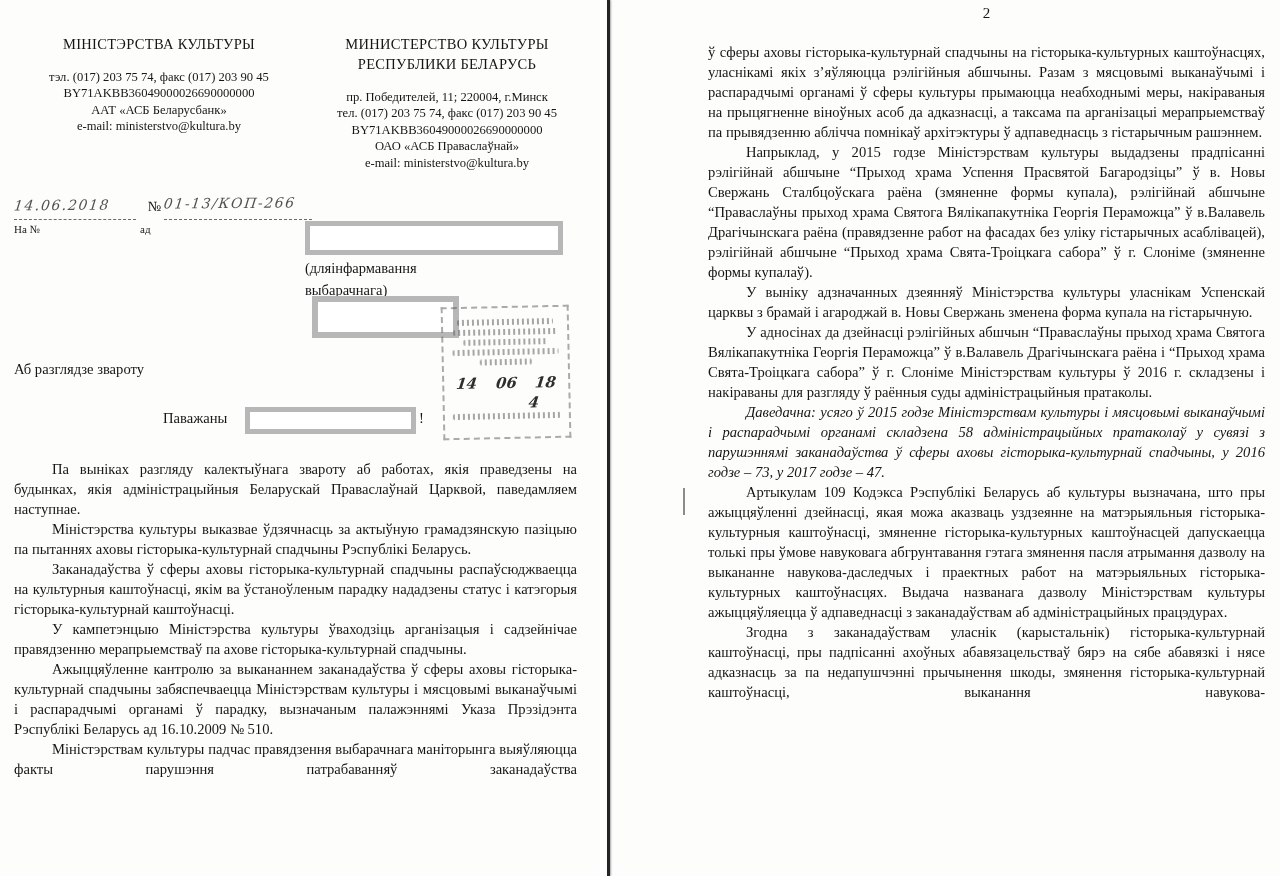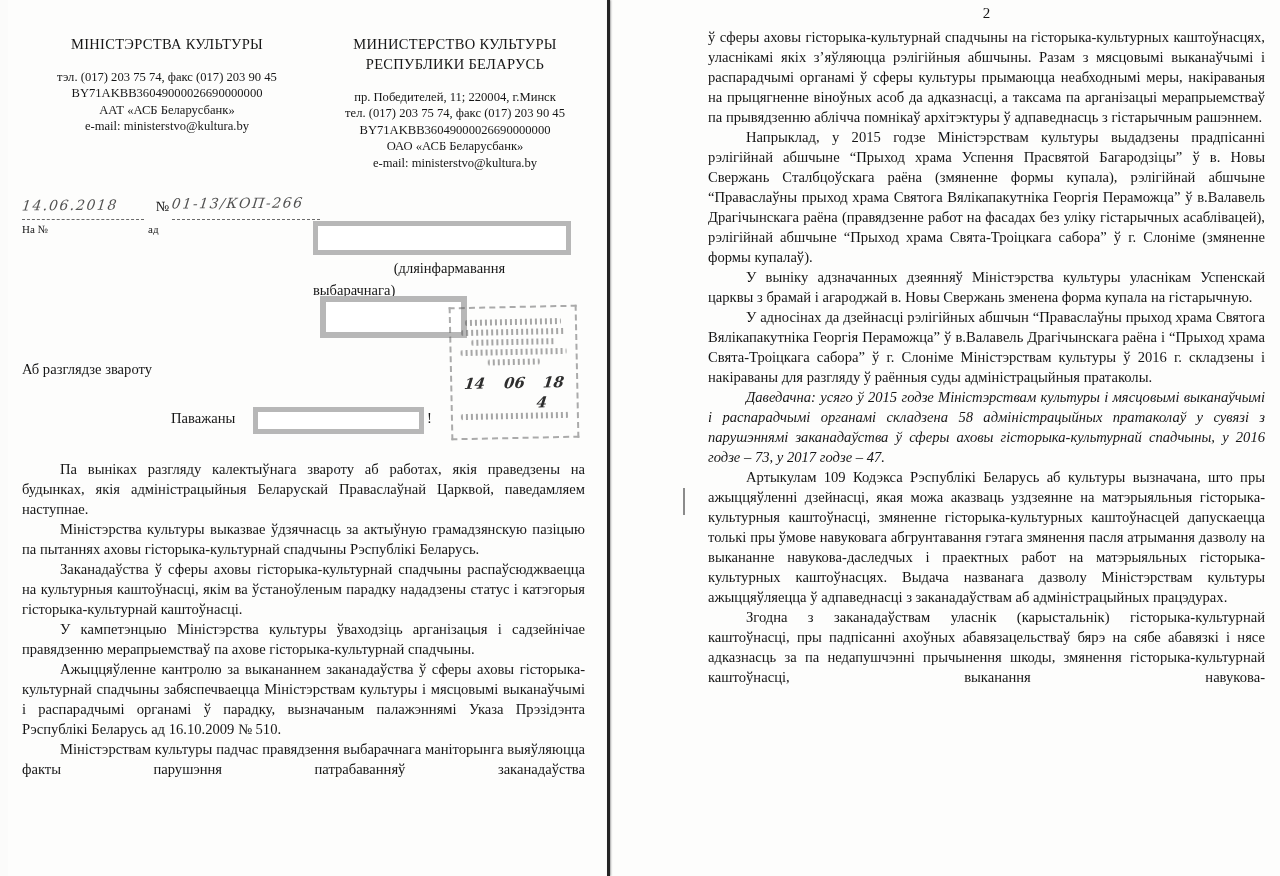--- a/index.html
+++ b/index.html
@@ -3,49 +3,49 @@
 <meta charset="utf-8">
 <style>
   html,body{margin:0;padding:0;}
   body{
     width:1280px;height:876px;position:relative;overflow:hidden;
     background:#fbfbfa;color:#161616;
     font-family:"Liberation Serif", serif;
     -webkit-font-smoothing:antialiased;
   }
   .page{position:absolute;top:0;height:876px;background:#fdfdfc;}
-  .page-left{left:8px;width:647px;}
+  .page-left{left:0;width:647px;}
   .page-right{left:614px;width:666px;}
   .divider{position:absolute;left:607px;top:0;width:3px;height:876px;background:#242424;box-shadow:1px 0 2px rgba(0,0,0,.35);}
   .abs{position:absolute;}
   .center{text-align:center;}
   .ministry-name{font-size:14.5px;line-height:20px;letter-spacing:.3px;}
   .ministry-addr{margin-top:15px;font-size:12.6px;line-height:16.4px;}
   .ministry-addr div{white-space:nowrap;}
   .hand{
     display:inline-block;font-family:"DejaVu Serif",serif;font-style:italic;
     transform:skewX(-7deg) rotate(-.5deg);letter-spacing:1.6px;color:#3a3a3a;opacity:.88;
   }
   .dash-under{border-bottom:1.5px dashed #6a6a6a;}
   .small-label{font-size:11px;}
   .redact{box-sizing:border-box;background:#fff;border:5px solid #b7b7b7;}
   .note{font-size:14.5px;line-height:21.5px;width:273px;}
-  .note-row1{display:flex;justify-content:center;font-family:Liberation Serif, serif;}
+  .note-row1{display:flex;justify-content:flex-start;font-family:Liberation Serif, serif;}
   .stamp{
     box-sizing:border-box;border:2px dashed rgba(90,90,90,.5);
     transform:rotate(-1.2deg);padding:7px 8px 4px 8px;background:rgba(255,255,255,.0);
   }
   .fuzzy{height:6px;margin:4px auto;border-radius:2px;filter:blur(.7px);
     background:repeating-linear-gradient(90deg, rgba(95,95,95,.55) 0 2px, rgba(0,0,0,0) 2px 5px);}
   .stamp-hand-row{display:flex;justify-content:space-between;align-items:baseline;margin-top:9px;padding:0 4px;}
   .stamp-hand{font-family:"DejaVu Serif",serif;font-style:italic;font-size:15px;font-weight:bold;color:#2e2e2e;transform:skewX(-8deg);display:inline-block;}
   .stamp-four{text-align:right;padding-right:22px;margin-top:2px;}
   .body-text{font-size:14.6px;line-height:20px;text-align:justify;}
   .body-text p{margin:0;text-indent:38px;}
-  .body-text p.no-indent{text-indent:0;}
+  .body-text p.no-indent{text-indent:0;margin-top:15px;}
   .body-text p.justify-last{text-align-last:justify;}
   .body-text p.italic{font-style:italic;}
   .page-num{font-size:15px;}
   .artifact{background:rgba(45,45,45,.55);filter:blur(.4px);}
   .excl{font-size:14.5px;}
 </style>
 </head>
 <body>
 
 <div class="page page-left">
@@ -64,21 +64,21 @@
 
   <div class="abs center" style="left:306px;top:34px;width:282px;">
     <div class="ministry-name">
       <div>МИНИСТЕРСТВО КУЛЬТУРЫ</div>
       <div>РЕСПУБЛИКИ БЕЛАРУСЬ</div>
     </div>
     <div class="ministry-addr">
       <div>пр. Победителей, 11; 220004, г.Минск</div>
       <div>тел. (017) 203 75 74, факс (017) 203 90 45</div>
       <div>BY71AKBB36049000026690000000</div>
-      <div>ОАО «АСБ Беларусбанк»</div>
+      <div>ОАО «АСБ Праваслаўнай»</div>
       <div>e-mail: ministerstvo@kultura.by</div>
     </div>
   </div>
 
   <div class="abs dash-under" style="left:14px;top:196px;width:122px;height:23px;">
     <span class="hand" style="font-size:14px;">14.06.2018</span>
   </div>
   <div class="abs" style="left:148px;top:199px;font-size:14px;">№</div>
   <div class="abs dash-under" style="left:164px;top:194px;width:148px;height:25px;">
     <span class="hand" style="font-size:14px;">01-13/КОП-266</span>

